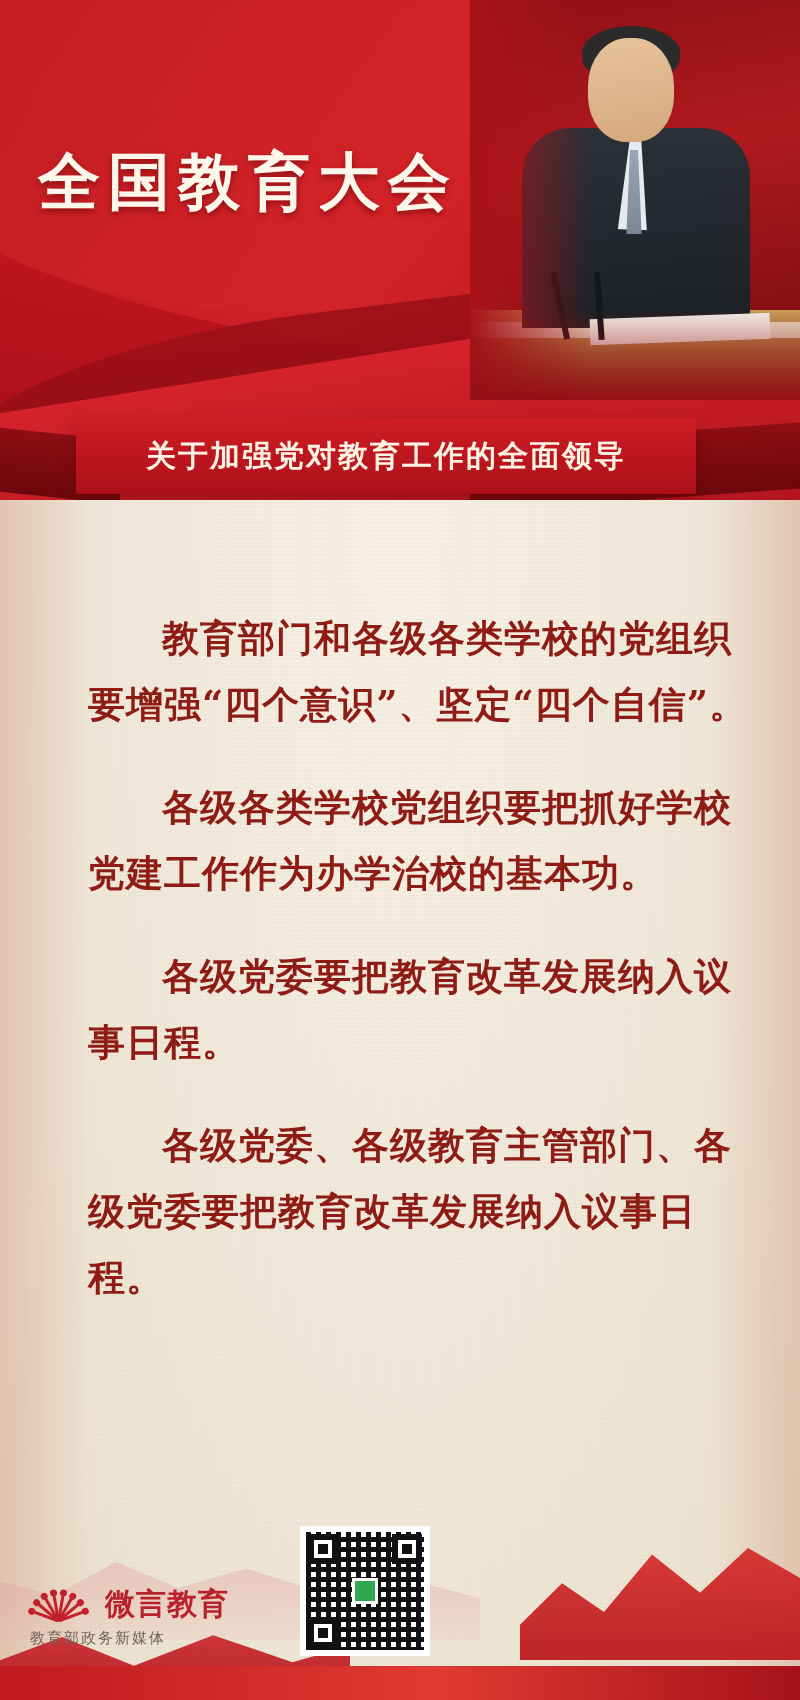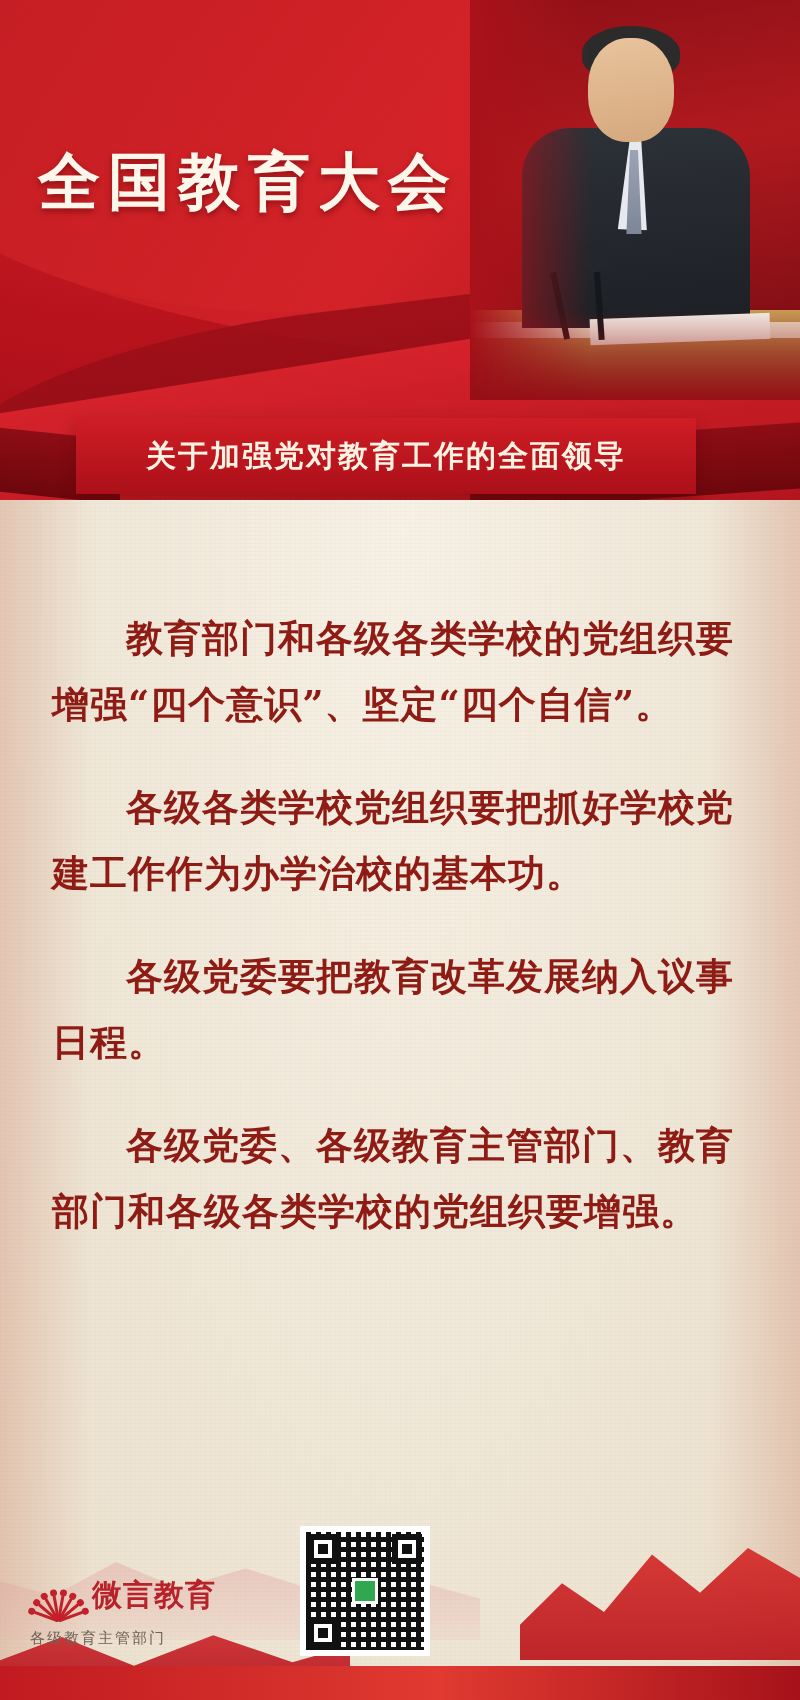--- a/index.html
+++ b/index.html
@@ -237,20 +237,21 @@
   }
   .para {
     color: #8e1b14;
     font-size: 37px;
     line-height: 66px;
     letter-spacing: 1px;
     text-indent: 74px;
     margin-bottom: 14px;
     font-family: "DejaVu Serif", "Liberation Serif", serif;
     font-weight: bold;
+    margin-left: 36px;
   }
 
   
   .bottom-deco {
     position: absolute;
     left: 0; bottom: 0; width: 800px; height: 300px;
     overflow: hidden;
   }
   .hill-pink {
     position: absolute;
@@ -282,22 +283,22 @@
   }
 
   
   .logo-block {
     position: absolute;
     left: 30px; bottom: 52px;
     width: 230px;
   }
   .logo-row {
     display: flex;
-    align-items: flex-start;
-    gap: 4px;
+    align-items: flex-end;
+    gap: 17px;
   }
   .logo-mark {
     position: relative;
     width: 58px; height: 50px;
   }
   .logo-mark span {
     position: absolute;
     left: 27px; bottom: 4px;
     width: 3px; height: 26px;
     background: #c2202a;
@@ -411,21 +412,21 @@
 
   <div class="paper">
     <div class="paper-texture"></div>
     <div class="paper-glow-left"></div>
     <div class="paper-glow-right"></div>
 
     <div class="content">
       <p class="para">教育部门和各级各类学校的党组织要增强“四个意识”、坚定“四个自信”。</p>
       <p class="para">各级各类学校党组织要把抓好学校党建工作作为办学治校的基本功。</p>
       <p class="para">各级党委要把教育改革发展纳入议事日程。</p>
-      <p class="para">各级党委、各级教育主管部门、教育部门和各级各类学校的党组织要增强。</p>
+      <p class="para">各级党委、各级教育主管部门、各级党委要把教育改革发展纳入议事日程。</p>
     </div>
 
     <div class="bottom-deco">
       <div class="hill-pink"></div>
       <div class="hill-red-right"></div>
       <div class="hill-red-left"></div>
       <div class="bottom-bar"></div>
     </div>
 
     <div class="logo-block">
@@ -435,21 +436,21 @@
           <span style="transform: rotate(-50deg);"></span>
           <span style="transform: rotate(-30deg);"></span>
           <span style="transform: rotate(-10deg);"></span>
           <span style="transform: rotate(10deg);"></span>
           <span style="transform: rotate(30deg);"></span>
           <span style="transform: rotate(50deg);"></span>
           <span style="transform: rotate(70deg);"></span>
         </div>
         <div class="logo-text">微言教育</div>
       </div>
-      <div class="logo-sub">各级教育主管部门</div>
+      <div class="logo-sub">教育部政务新媒体</div>
     </div>
 
     <div class="qr-wrap">
       <div class="qr">
         <div class="qr-eye tl"></div>
         <div class="qr-eye tr"></div>
         <div class="qr-eye bl"></div>
         <div class="qr-center"></div>
       </div>
     </div>

